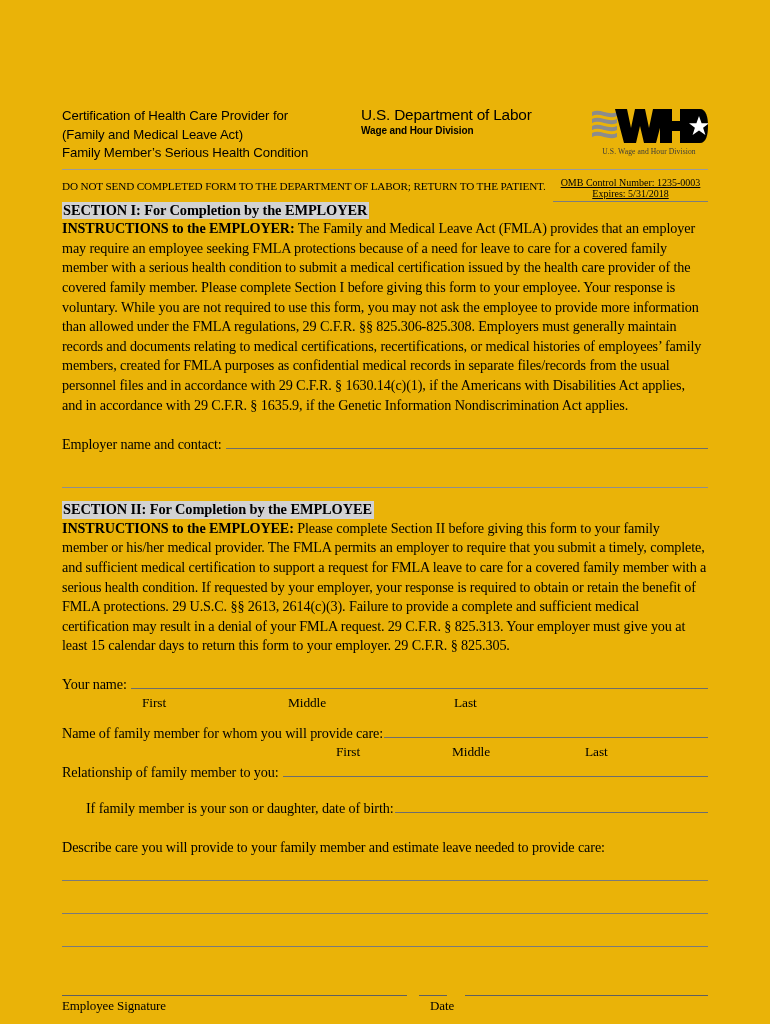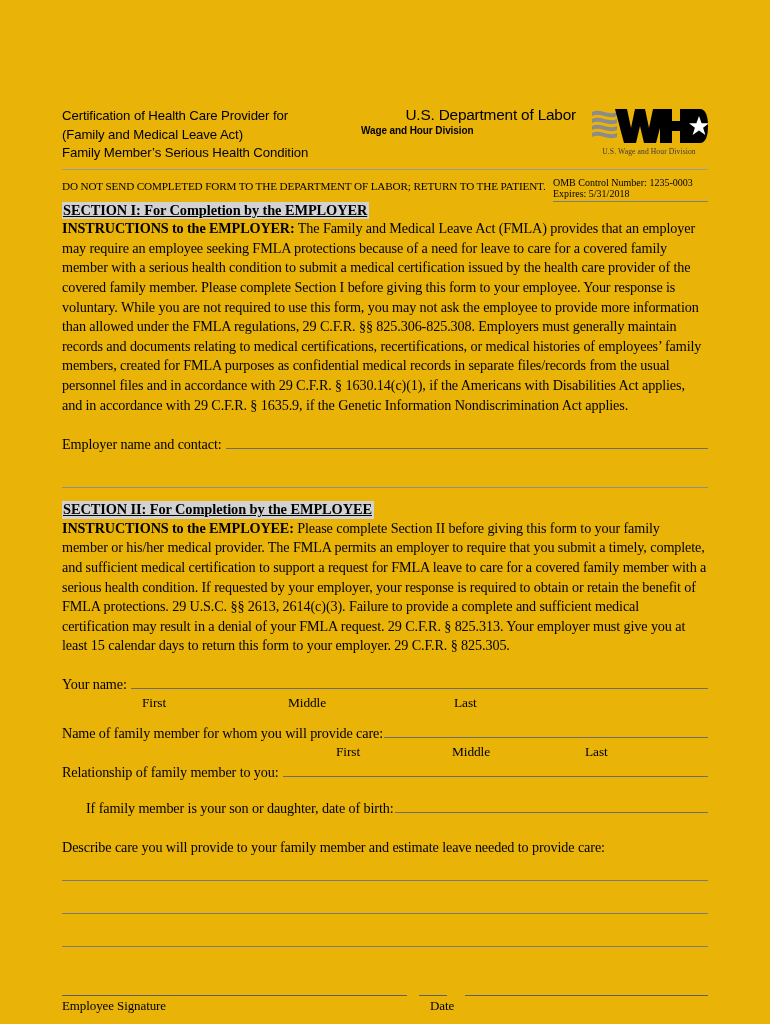--- a/index.html
+++ b/index.html
@@ -51,21 +51,20 @@
   }
   .dol-block {
     font-family: "Liberation Sans", sans-serif;
     width: 215px;
   }
   .dol-title {
     font-size: 15.4px;
     font-weight: normal;
     line-height: 18px;
     letter-spacing: -0.2px;
-    text-align: right;
   }
   .dol-sub {
     font-size: 10px;
     font-weight: bold;
     line-height: 12px;
     margin-top: 1px;
     letter-spacing: -0.1px;
   }
   .logo-block {
     width: 118px;
@@ -100,38 +99,39 @@
     letter-spacing: -0.15px;
     position: absolute;
     left: 0;
     top: 2px;
   }
   .omb {
     position: absolute;
     right: 0;
     top: 0;
     width: 155px;
+    text-align: center;
     font-size: 10px;
     line-height: 11.5px;
+    text-decoration: underline;
   }
   .omb .omb2 {
     border-bottom: 1px solid #7d7d7d;
     padding-bottom: 1px;
   }
 
   
   .sec-band {
     display: inline-block;
     background: #d2d2d2;
     font-size: 14.4px;
     font-weight: bold;
     line-height: 17.5px;
     padding: 0 2px 0 1px;
     letter-spacing: -0.1px;
-    text-decoration: underline;
   }
 
   .body-text {
     font-size: 14.2px;
     line-height: 19.6px;
     text-align: left;
     letter-spacing: -0.12px;
   }
   .body-text b { font-weight: bold; }
 

